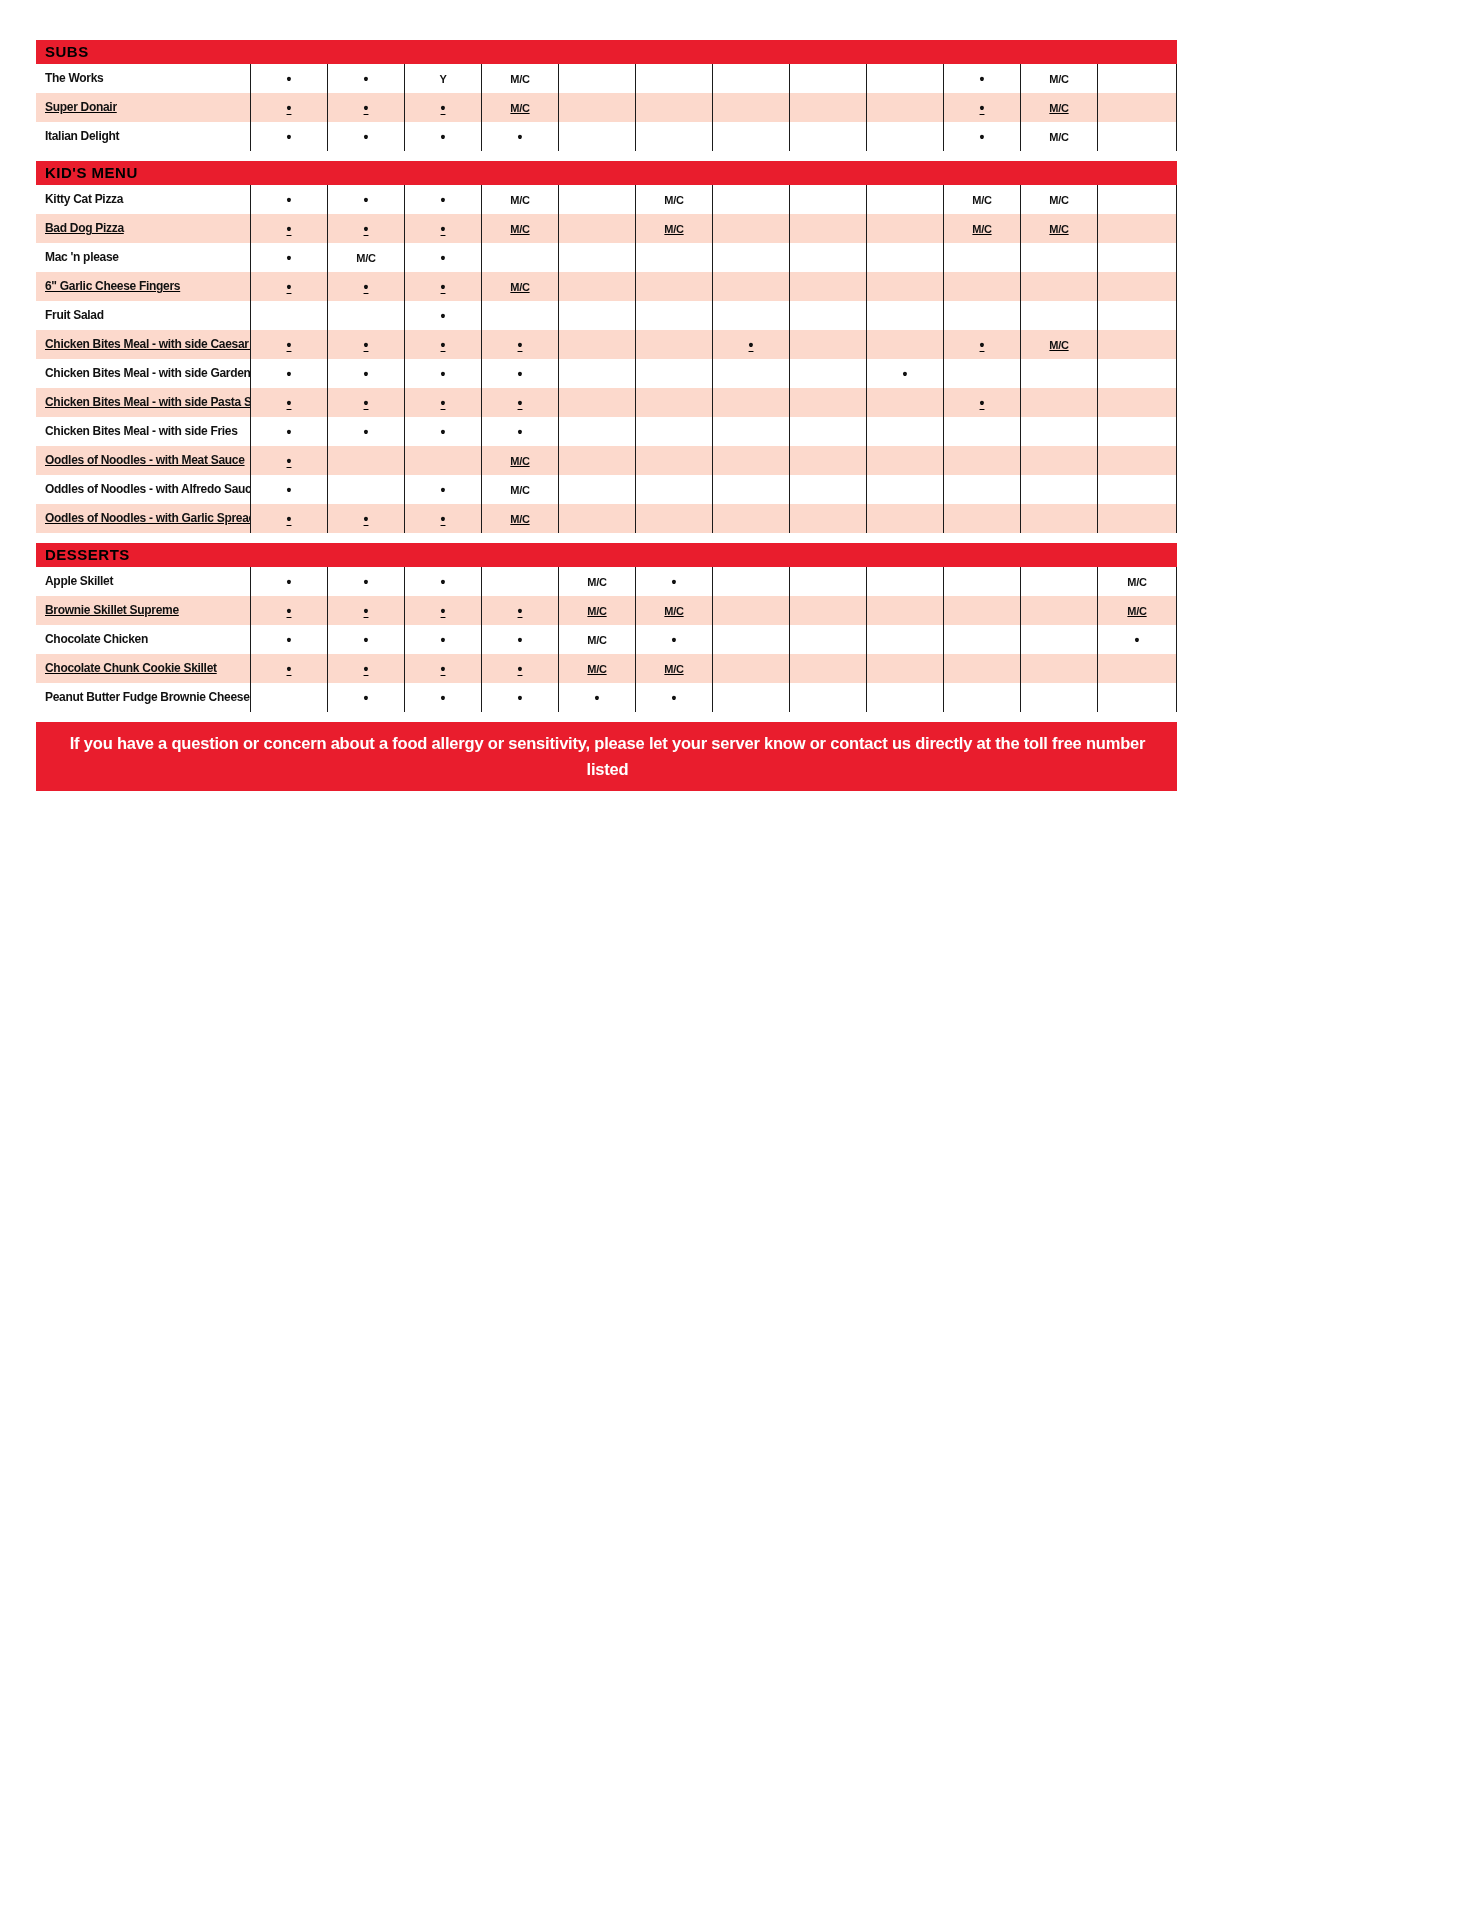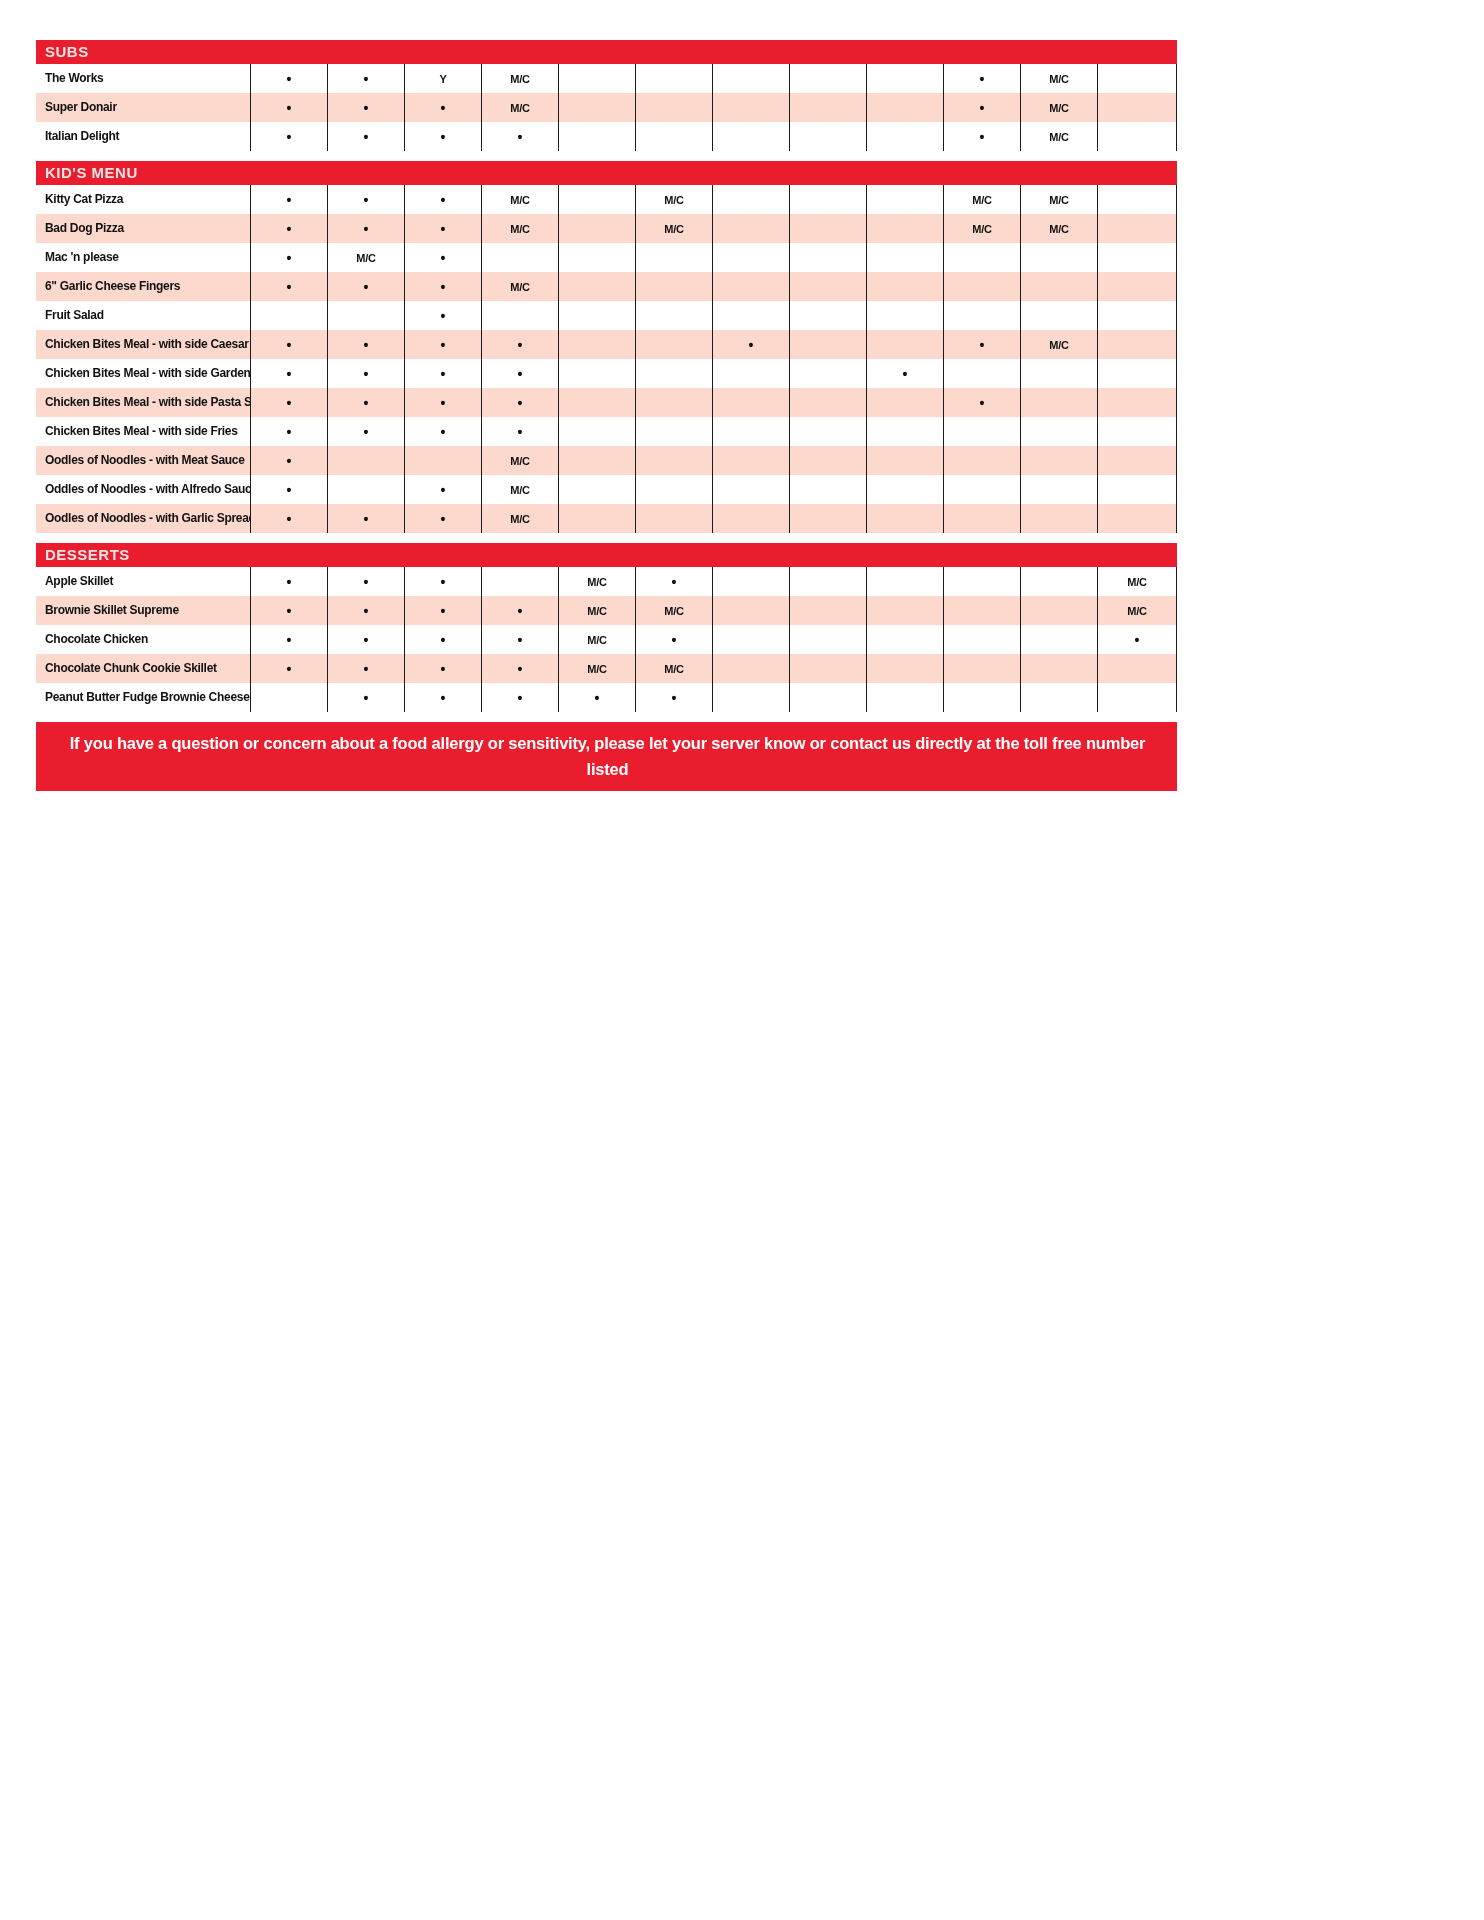--- a/index.html
+++ b/index.html
@@ -20,34 +20,34 @@
   .sheet{
     position:absolute;
     left:36px;
     top:40px;
     width:1141px;
   }
   .section{margin-bottom:10px;}
   .section-header{
     height:24px;
     background:var(--red);
-    color:#e5e5e5;
+    color:#000000;
     font-weight:bold;
     font-size:15px;
     letter-spacing:0.5px;
     line-height:24px;
     padding-left:9px;
   }
   .row{
     display:flex;
     height:29px;
     background:#ffffff;
     justify-content:center;
   }
-  .row.alt{background:var(--pink);}
+  .row.alt{background:var(--pink);text-decoration:underline;}
   .name-cell{
     width:214px;
     flex:0 0 214px;
     font-weight:bold;
     font-size:12px;
     letter-spacing:-0.3px;
     color:#111;
     line-height:29px;
     padding-left:9px;
     white-space:nowrap;

